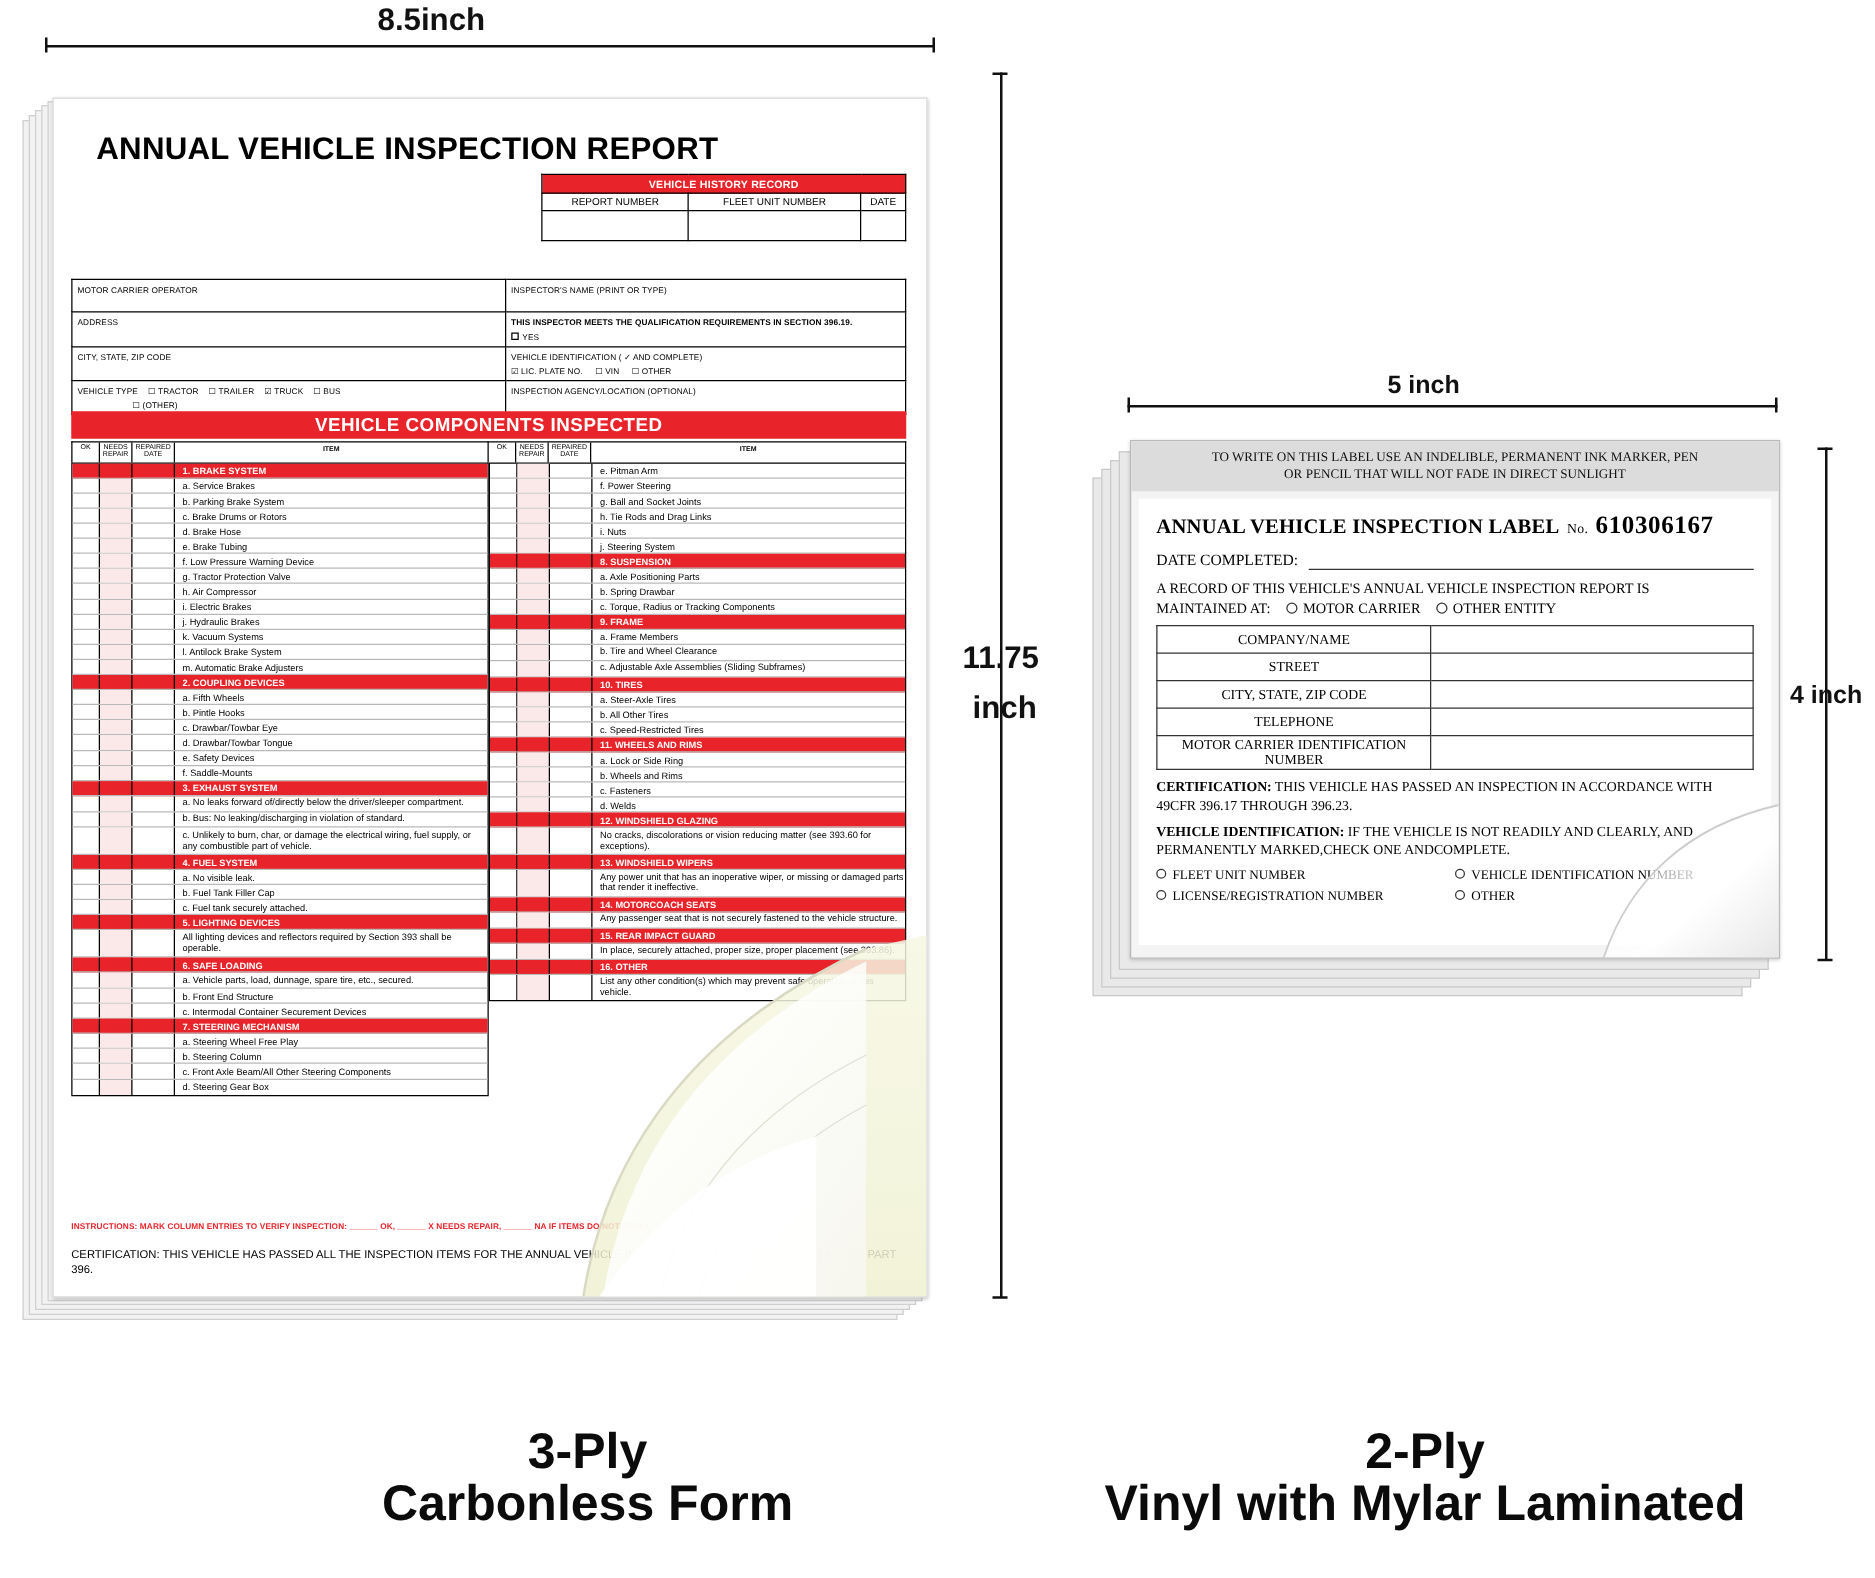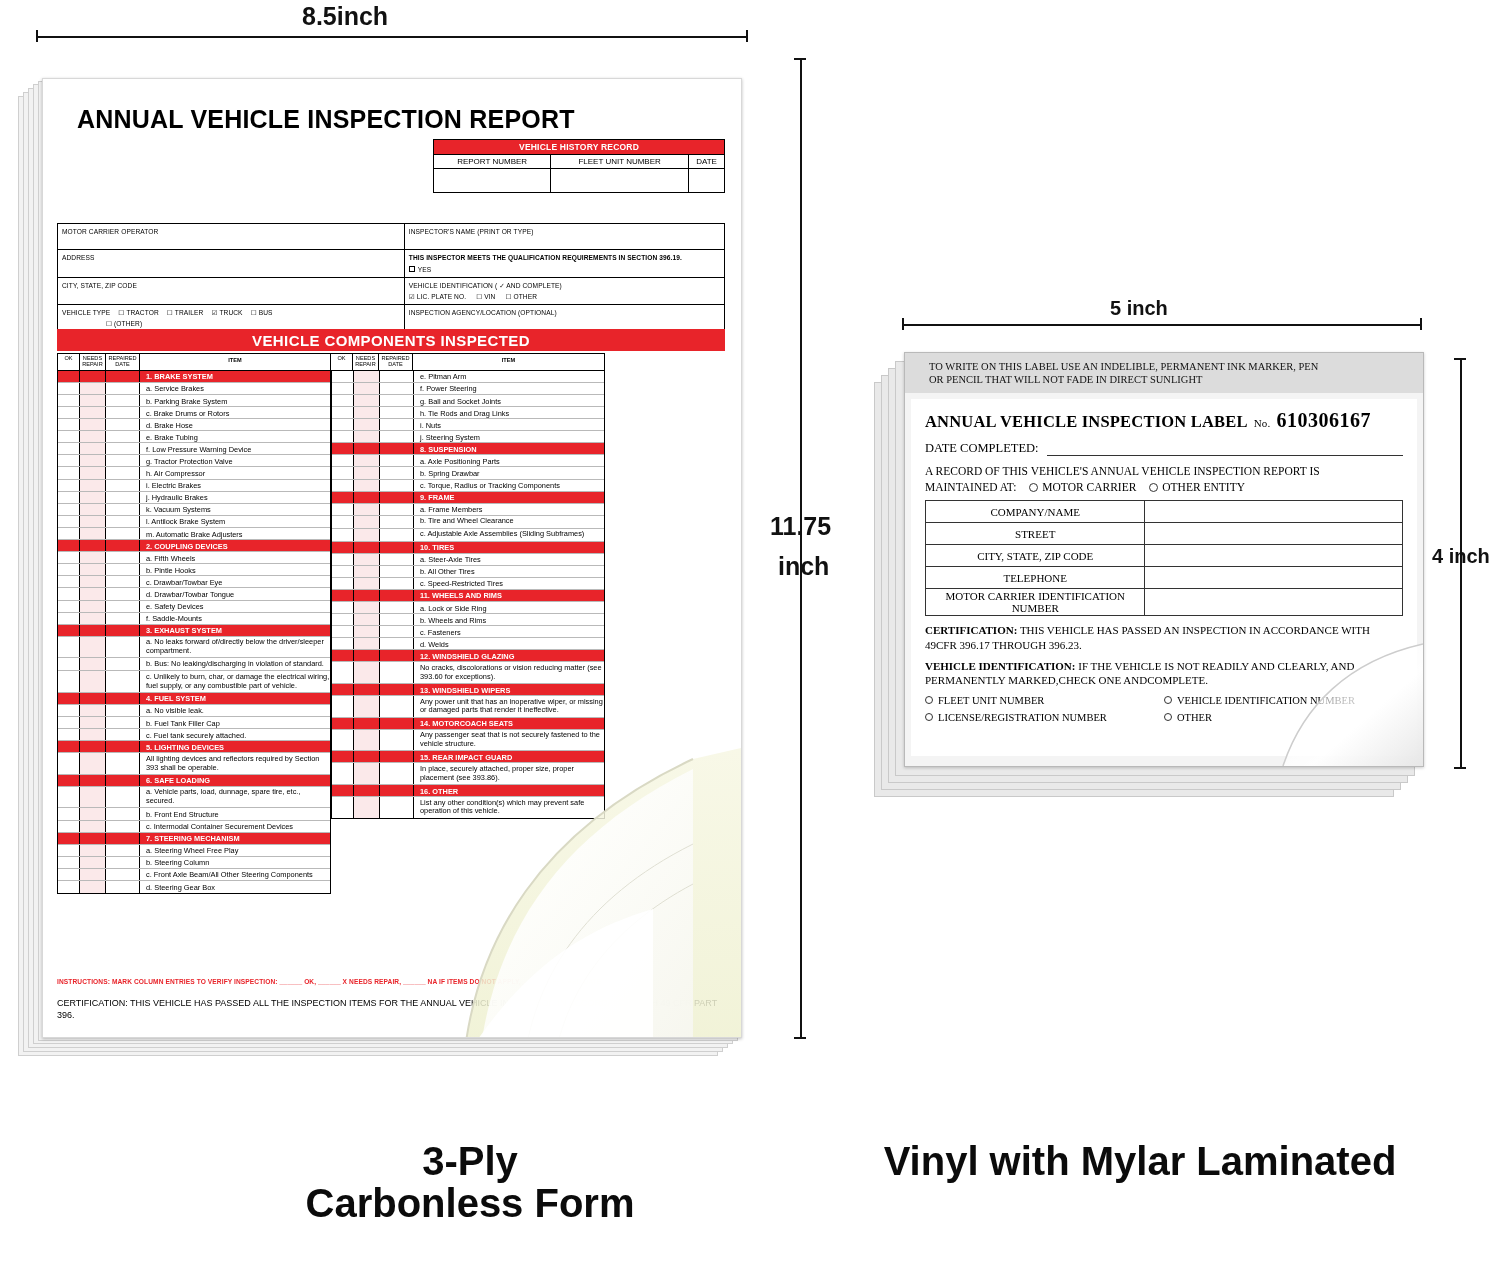--- a/index.html
+++ b/index.html
@@ -42,21 +42,21 @@
   .info td { border:1px solid #000; vertical-align:top; padding:3px 4px; height:26px; }
   .cap { font-size:6.6px; letter-spacing:.1px; }
 
   .vci-band {
     position:absolute; left:14px; top:250px; width:668px; height:22px;
     background:#e8242a; color:#fff; font-weight:bold; font-size:15px;
     display:flex; align-items:center; justify-content:center; letter-spacing:.4px;
   }
 
   .cols { position:absolute; left:14px; top:274px; width:668px; display:flex; gap:0; }
-  .col { width:274px; }
+  .col { width:334px; }
   .chead { display:flex; border:1px solid #000; border-bottom:none; }
   .chead div { font-size:5.6px; text-align:center; border-right:1px solid #000; padding:2px 0; line-height:1.05; }
   .c-ok { width:22px; }
   .c-nr { width:26px; }
   .c-rd { width:34px; }
   .c-item { flex:1; border-right:none !important; font-size:7px; font-weight:bold; padding-top:4px !important; }
 
   .rows { border:1px solid #000; border-top:1px solid #000; }
   .r { display:flex; height:12.1px; border-bottom:1px solid #b9b9b9; }
   .r:last-child { border-bottom:none; }
@@ -88,21 +88,21 @@
   
   .labels { position:absolute; left:868px; top:352px; width:560px; height:450px; }
   .lbl-shadow { position:absolute; background:#e9e9e9; border:1px solid #c9c9c9; }
   .label {
     position:absolute; left:36px; top:0; width:520px; height:415px;
     background:#f4f4f4; border:1px solid #b9b9b9; overflow:hidden;
     box-shadow:0 1px 3px rgba(0,0,0,.2);
     font-family:"Liberation Serif", serif;
   }
   .label .topnote {
-    background:#dcdcdc; font-size:10.5px; line-height:1.25;
+    background:#dcdcdc; text-align:center; font-size:10.5px; line-height:1.25;
     padding:7px 24px; color:#111; font-family:"Liberation Serif", serif;
   }
   .label .body { background:#fff; margin:6px; padding:10px 14px 12px 14px; height:calc(100% - 56px); }
   .lbl-title { display:flex; align-items:baseline; gap:6px; font-size:16.5px; font-weight:bold; letter-spacing:.2px; }
   .lbl-no { font-size:11px; font-weight:normal; }
   .lbl-num { font-size:20px; font-weight:bold; letter-spacing:.5px; }
   .datecomp { margin-top:9px; font-size:12.5px; display:flex; gap:8px; align-items:flex-end; }
   .datecomp .rule { flex:1; border-bottom:1px solid #333; height:10px; }
   .rec { margin-top:8px; font-size:11.5px; line-height:1.35; }
   .radio { display:inline-block; width:9px; height:9px; border:1px solid #333; border-radius:50%; margin:0 4px 0 10px; vertical-align:-1px;}
@@ -804,16 +804,17 @@
         <path d="M30,130 C50,70 95,25 170,8" fill="none" stroke="#cdcdcd" stroke-width="1.5"></path>
       </svg>
     </div>
   </div>
 
   <div class="caption cap1">
     <div>3-Ply</div>
     <div>Carbonless Form</div>
   </div>
   <div class="caption cap2">
+    <div>2-Ply</div>
     <div>Vinyl with Mylar Laminated</div>
   </div>
 
 </div>
 
 </body></html>

